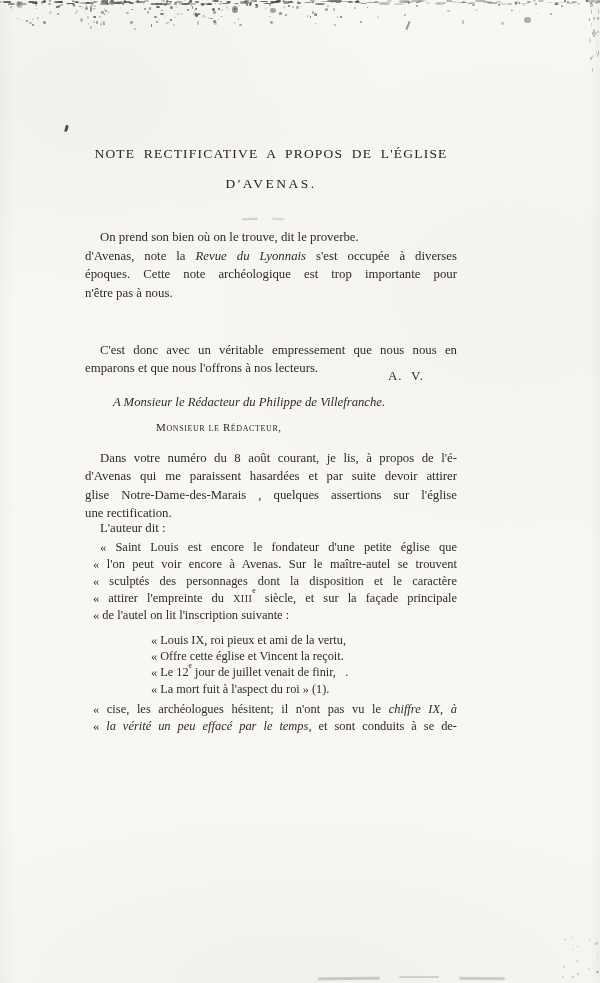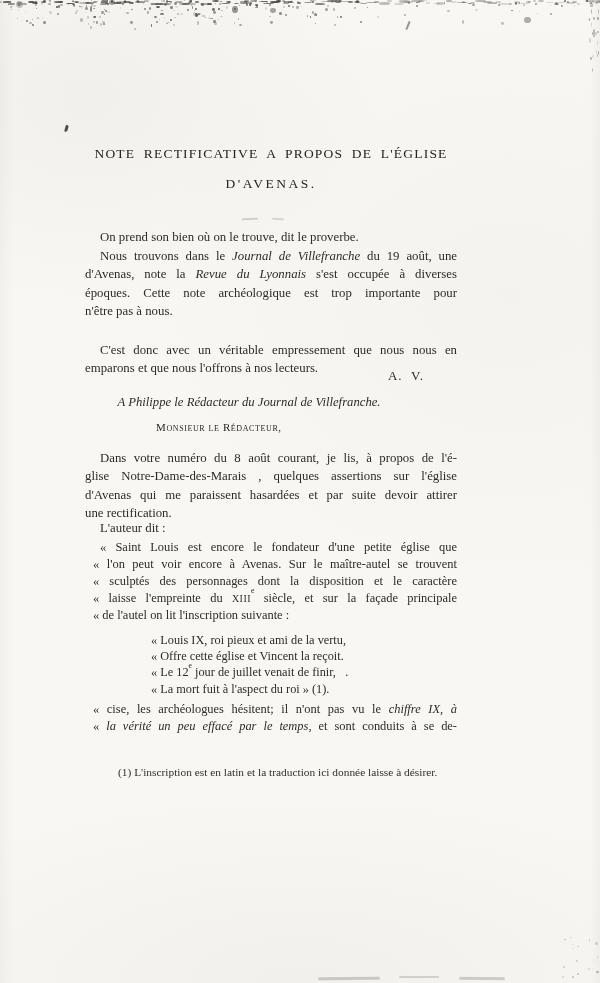--- a/index.html
+++ b/index.html
@@ -75,69 +75,67 @@
 
     <div class="ornament">
       <span class="orn-dash"></span><span class="orn-dash d2"></span>
     </div>
 
     <div class="blk" id="b-p1">
       <div class="bl ind">On prend son bien où on le trouve, dit le proverbe.</div>
     </div>
 
     <div class="blk" id="b-p2">
-      <div class="bl j ind"><span>Nous trouvons dans le </span><span class="it">Journal de Villefranche</span><span> du 19 août, une</span></div>
       <div class="bl j"><span>d'Avenas, note la </span><span class="it">Revue du Lyonnais</span><span> s'est occupée à diverses</span></div>
       <div class="bl j">époques. Cette note archéologique est trop importante pour</div>
       <div class="bl">n'être pas à nous.</div>
     </div>
 
     <div class="blk" id="b-p3">
       <div class="bl j ind">C'est donc avec un véritable empressement que nous nous en</div>
       <div class="bl">emparons et que nous l'offrons à nos lecteurs.</div>
     </div>
 
     <div class="blk" id="b-sig">A.&nbsp;&nbsp;V.</div>
 
-    <div class="blk" id="b-address">A Philippe le Rédacteur du Journal de Villefranche.</div>
+    <div class="blk" id="b-address">A Monsieur le Rédacteur du Philippe de Villefranche.</div>
 
     <div class="blk" id="b-salut">Monsieur le Rédacteur,</div>
 
     <div class="blk" id="b-p4">
       <div class="bl j ind">Dans votre numéro du 8 août courant, je lis, à propos de l'é-</div>
+      <div class="bl j">d'Avenas qui me paraissent hasardées et par suite devoir attirer</div>
       <div class="bl j">glise Notre-Dame-des-Marais , quelques assertions sur l'église</div>
-      <div class="bl j">d'Avenas qui me paraissent hasardées et par suite devoir attirer</div>
       <div class="bl">une rectification.</div>
     </div>
 
     <div class="blk" id="b-lauteur">
       <div class="bl ind">L'auteur dit :</div>
     </div>
 
     <div class="blk" id="b-quote1">
       <div class="ql j ind-q">« Saint Louis est encore le fondateur d'une petite église que</div>
       <div class="ql j">« l'on peut voir encore à Avenas. Sur le maître-autel se trouvent</div>
       <div class="ql j">« sculptés des personnages dont la disposition et le caractère</div>
-      <div class="ql j"><span>« laisse l'empreinte du </span><span class="sc">XIII</span><sup class="sup">e</sup><span> siècle, et sur la façade principale</span></div>
+      <div class="ql j"><span>« attirer l'empreinte du </span><span class="sc">XIII</span><sup class="sup">e</sup><span> siècle, et sur la façade principale</span></div>
       <div class="ql">« de l'autel on lit l'inscription suivante :</div>
     </div>
 
     <div class="blk" id="b-verse">
       <div class="vl">« Louis IX, roi pieux et ami de la vertu,</div>
       <div class="vl">« Offre cette église et Vincent la reçoit.</div>
       <div class="vl"><span>« Le 12</span><sup class="sup">e</sup><span> jour de juillet venait de finir,&nbsp;&nbsp;&nbsp;.</span></div>
       <div class="vl">« La mort fuit à l'aspect du roi » (1).</div>
     </div>
 
     <div class="blk" id="b-quote2">
       <div class="ql j"><span>« cise, les archéologues hésitent; il n'ont pas vu le </span><span class="it">chiffre IX, à</span></div>
       <div class="ql j"><span>« </span><span class="it">la vérité un peu effacé par le temps</span><span>, et sont conduits à se de-</span></div>
     </div>
 
-    <div class="blk" id="b-footnote">(1) L'inscription est en latin et la traduction ici donnée laisse à désirer.</div>
 
   </div>
 
   <div id="scan-artifacts">
     <div class="ink-comma"></div>
     <div class="ink-slash"></div>
     <div class="smudge s1"></div>
     <div class="smudge s2"></div>
     <div class="smudge s3"></div>
   <div class="speck" style="left: 2.98967px; top: 1.30957px; width: 7.97132px; height: 1.21125px; opacity: 0.76;"></div>

